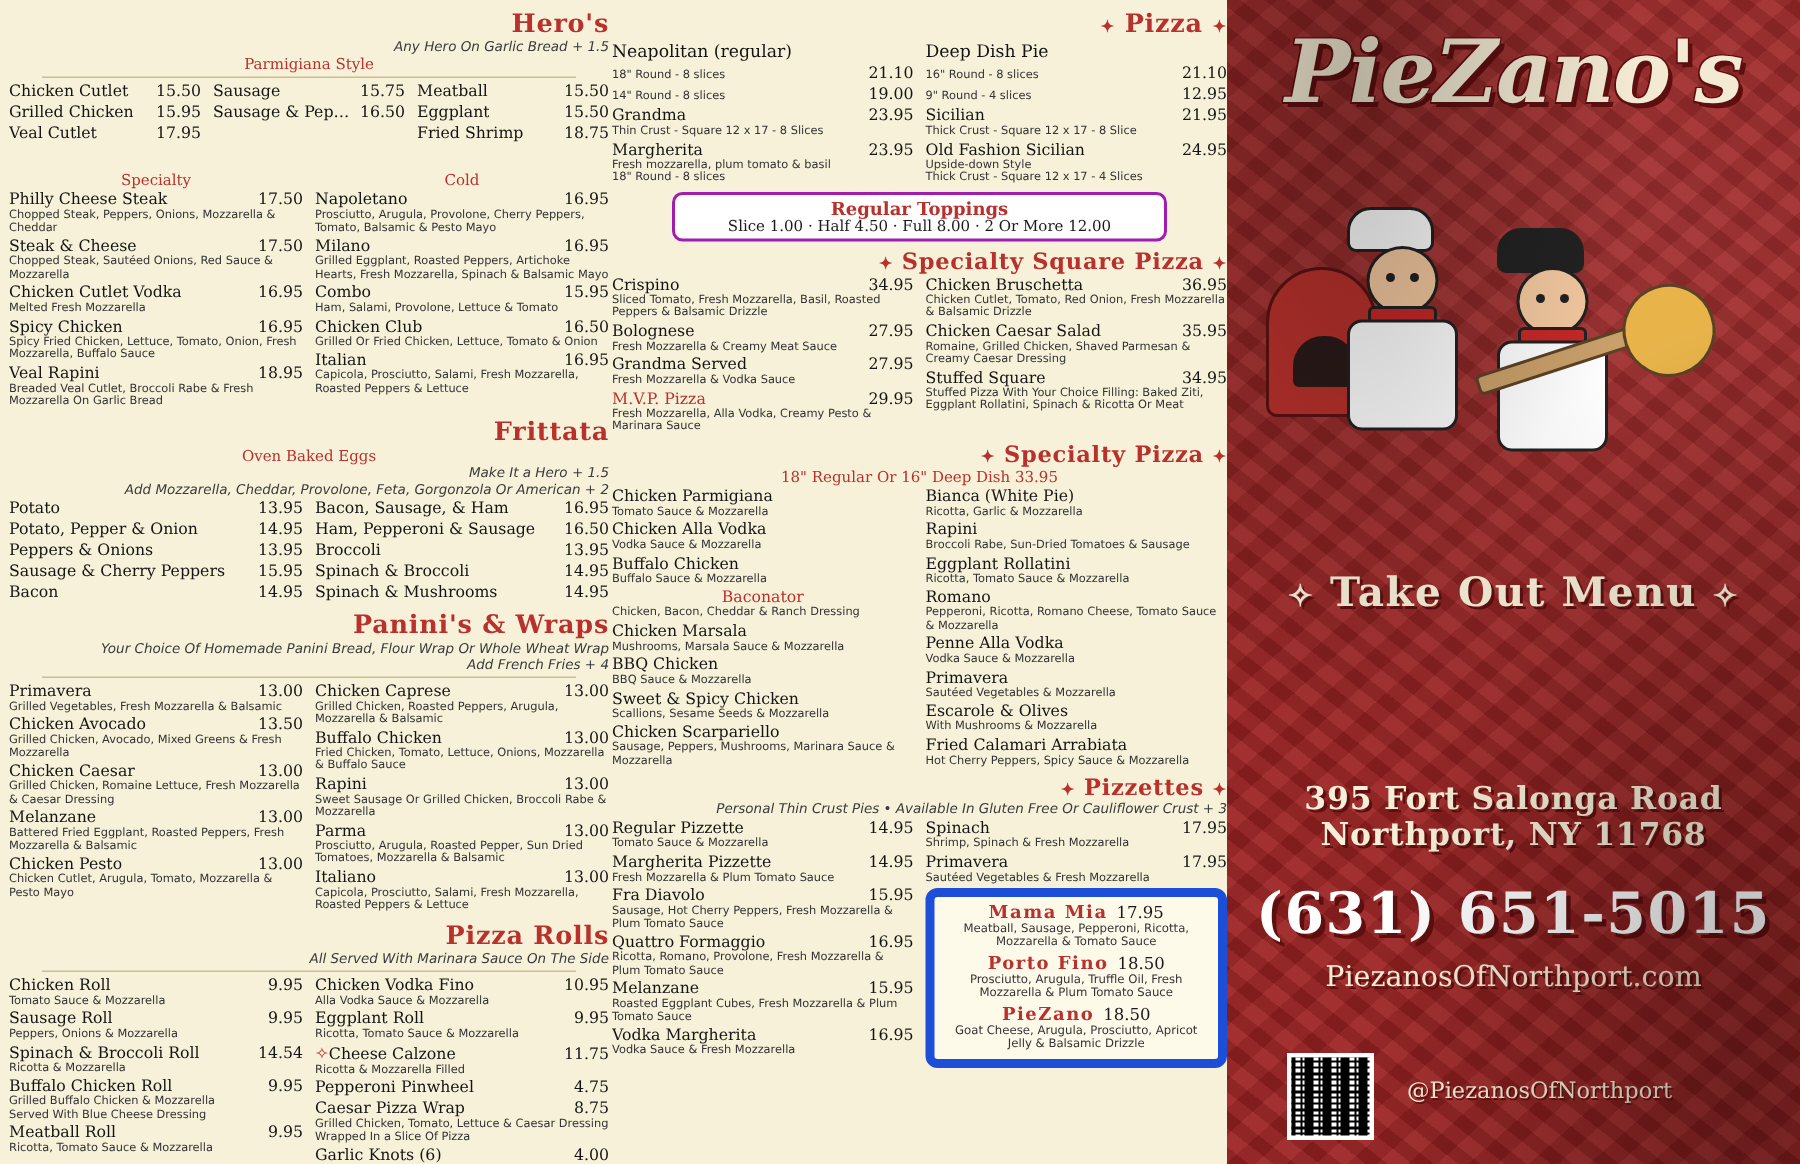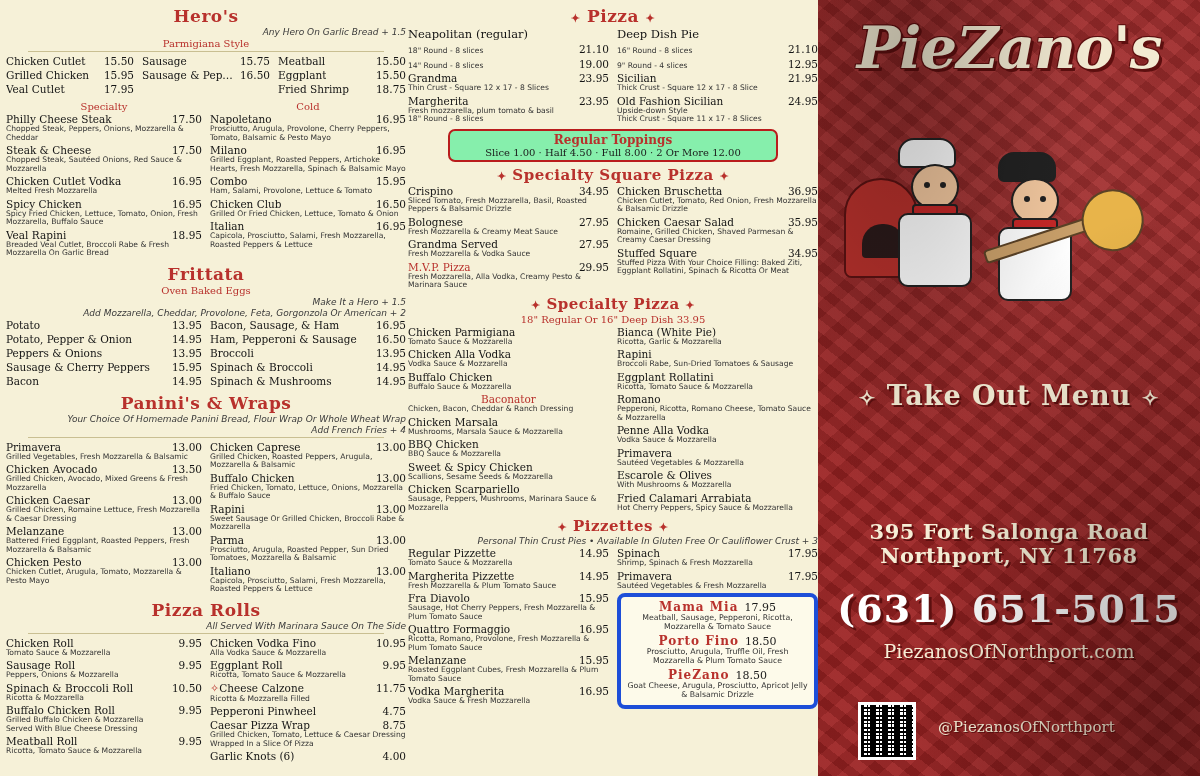--- a/index.html
+++ b/index.html
@@ -33,21 +33,21 @@
     position:absolute; left:0; top:0; width:822px; height:776px;
     background:#f6f1d8;
     border-right:3px solid #b8312c;
     color:#1a1a1a;
   }
   .col { position:absolute; }
   .left-col  { left:6px;  top:4px;  width:400px; }
   .right-col { left:408px; top:4px; width:410px; }
 
   h2.sect {
-    text-align:center; margin:2px 0 1px; color:#b8312c;
+    text-align:right; margin:2px 0 1px; color:#b8312c;
     font-family:"DejaVu Serif", serif; font-weight:bold;
     letter-spacing:.5px;
   }
   .sect-lg { font-size:17px; }
   .sect-md { font-size:15px; }
   .sub {
     text-align:right; font-style:italic; font-size:9px; color:#3a3a3a; margin:0 0 1px;
   }
   .sub-red { color:#b8312c; font-size:10px; text-align:center; font-family:"DejaVu Serif",serif; margin:0 0 1px;}
   .rule { height:1px; background:#c9bf92; margin:2px 22px 3px; }
@@ -56,28 +56,28 @@
   .two > div { flex:1 1 0; min-width:0; }
 
   .item { margin:0 0 2px; }
   .line { display:flex; align-items:baseline; }
   .nm { font-size:10.5px; font-family:"DejaVu Serif", serif; color:#141414; white-space:nowrap; overflow:hidden; text-overflow:ellipsis;}
   .dots { flex:1 1 auto; }
   .pr { font-size:10.5px; font-family:"DejaVu Serif", serif; color:#141414; padding-left:4px; white-space:nowrap;}
   .desc { font-size:7.6px; line-height:1.12; color:#333; font-family:"DejaVu Sans", sans-serif; }
 
   .banner {
-    border:2px solid #b91c1c; border-radius:7px; background:#86efac;
+    border:2px solid #a21caf; border-radius:7px; background:#ffffff;
     text-align:center; padding:2px 4px; margin:3px 40px 4px;
   }
   .banner .t { color:#b8312c; font-size:12px; font-family:"DejaVu Serif",serif; font-weight:bold;}
   .banner .s { font-size:10px; font-family:"DejaVu Serif",serif; }
 
   .mama {
-    border:4px solid #1d4ed8; border-radius:8px; background:#fdfaea;
+    border:6px solid #1d4ed8; border-radius:8px; background:#fdfaea;
     padding:3px 6px; margin-top:3px;
   }
   .mama .hdr { display:flex; align-items:baseline; justify-content:center; gap:6px; }
   .mama .hdr .n { color:#b8312c; font-size:12px; font-family:"DejaVu Serif",serif; font-weight:bold; letter-spacing:1px;}
   .mama .hdr .p { font-size:11px; font-family:"DejaVu Serif",serif; }
   .mama .d { font-size:7.8px; text-align:center; color:#333; line-height:1.15; margin-bottom:2px;}
 
   .star { color:#b8312c; font-size:11px; }
 
   
@@ -207,21 +207,21 @@
           <div class="item">
             <div class="line">
                 <span class="nm">Fried Shrimp</span>
                 <span class="dots"></span>
                 <span class="pr">18.75</span>
               </div>
           </div>
         </div>
       </div>
 
-      <div class="two" style="margin-top:4px;">
+      <div class="two" style="margin-top:18px;">
         <div>
             <div class="sub-red">Specialty</div>
           </div>
         <div>
             <div class="sub-red">Cold</div>
           </div>
       </div>
 
       <div class="two">
         <div>
@@ -500,21 +500,21 @@
                 <span class="nm">Sausage Roll</span>
                 <span class="dots"></span>
                 <span class="pr">9.95</span>
               </div>
               <div class="desc">Peppers, Onions &amp; Mozzarella</div>
             </div>
           <div class="item">
               <div class="line">
                 <span class="nm">Spinach &amp; Broccoli Roll</span>
                 <span class="dots"></span>
-                <span class="pr">10.50</span>
+                <span class="pr">14.54</span>
               </div>
               <div class="desc">Ricotta &amp; Mozzarella</div>
             </div>
           <div class="item">
               <div class="line">
                 <span class="nm">Buffalo Chicken Roll</span>
                 <span class="dots"></span>
                 <span class="pr">9.95</span>
               </div>
               <div class="desc" style="white-space:pre-line">Grilled Buffalo Chicken &amp; Mozzarella
@@ -651,21 +651,21 @@
               </div>
               <div class="desc">Thick Crust - Square 12 x 17 - 8 Slice</div>
             </div>
           <div class="item">
               <div class="line">
                 <span class="nm">Old Fashion Sicilian</span>
                 <span class="dots"></span>
                 <span class="pr">24.95</span>
               </div>
               <div class="desc">Upside-down Style</div>
-              <div class="desc">Thick Crust - Square 11 x 17 - 8 Slices</div>
+              <div class="desc">Thick Crust - Square 12 x 17 - 4 Slices</div>
             </div>
         </div>
       </div>
 
       <div class="banner">
         <div class="t">Regular Toppings</div>
         <div class="s">Slice 1.00 · Half 4.50 · Full 8.00 · 2 Or More 12.00</div>
       </div>
 
       <h2 class="sect sect-md"><span class="star">✦</span> <span>Specialty Square Pizza</span> <span class="star">✦</span></h2>

